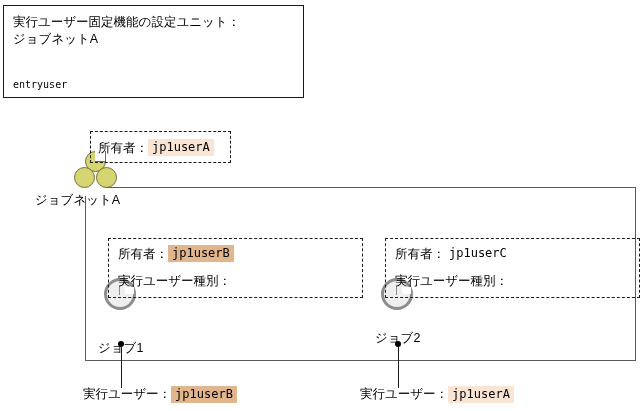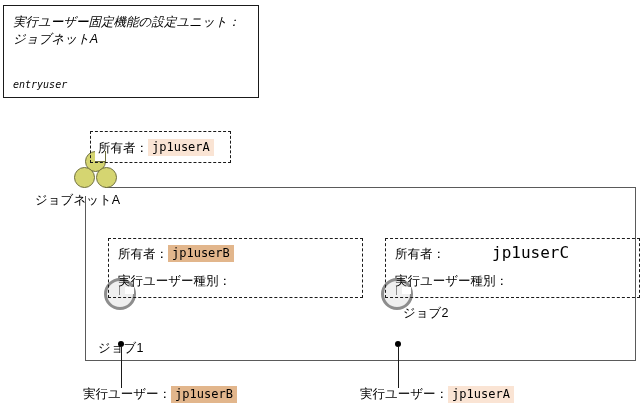--- a/index.html
+++ b/index.html
@@ -20,26 +20,25 @@
     left: 0; top: 0;
     width: 641px;
     height: 411px;
   }
 
   
   .desc-box {
     position: absolute;
     left: 3px;
     top: 5px;
-    width: 256px;
+    width: 301px;
     height: 93px;
     border: 1px solid #1a1a1a;
     box-sizing: border-box;
     background: #ffffff;
-    font-style: italic;
   }
   .desc-line {
     position: absolute;
     left: 9px;
     font-size: 12.5px;
     line-height: 16px;
     white-space: nowrap;
     letter-spacing: 0px;
   }
   .desc-l1 { top: 8px; }
@@ -154,21 +153,21 @@
 
   
   .node-label {
     position: absolute;
     font-size: 12.5px;
     white-space: nowrap;
     line-height: 14px;
   }
   .lbl-jobnet { left: 35px;  top: 193px; }
   .lbl-job1   { left: 98px;  top: 317px; margin-top: 24px; }
-  .lbl-job2   { left: 375px; top: 306px; margin-left: 28px; }
+  .lbl-job2   { left: 375px; top: 331px; }
 
   
   .dashed-box {
     position: absolute;
     border: 1.5px dashed #1a1a1a;
     box-sizing: border-box;
     background: transparent;
   }
   .box-owner-a { left: 90px;  top: 131px; width: 141px; height: 32px; }
   .box-job1    { left: 108px; top: 238px; width: 255px; height: 60px; }
@@ -192,25 +191,24 @@
     font-family: "DejaVu Sans Mono", monospace;
     font-size: 12px;
     padding: 1px 4px 2px 4px;
     display: inline-block;
     line-height: 14px;
   }
   .hl-light { background: #fae4d4; }
   .hl-dark  { background: #e2b68c; }
   .plainval {
     font-family: "DejaVu Sans Mono", monospace;
-    font-size: 16px;
+    font-size: 12px;
     padding: 1px 4px 2px 4px;
     display: inline-block;
     line-height: 14px;
-    margin-left: 43px;
   }
 
   
   .result-row {
     position: absolute;
     font-size: 12.5px;
     white-space: nowrap;
     display: flex;
     align-items: flex-start;
     line-height: 16px;

